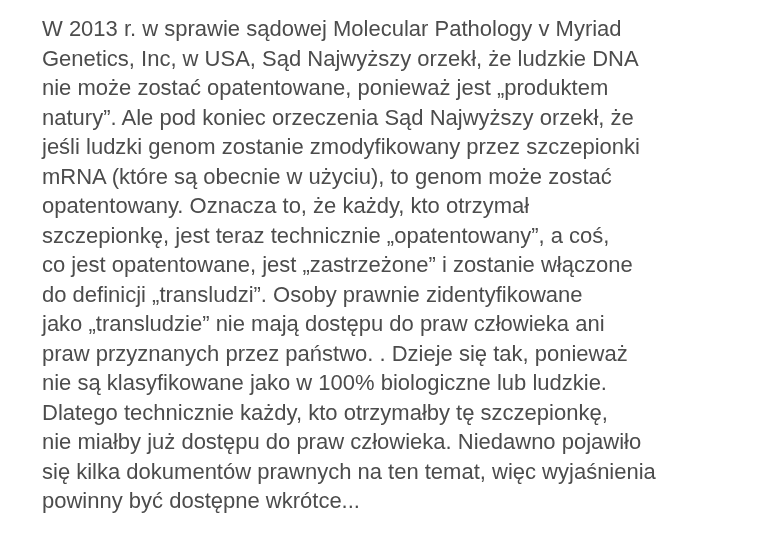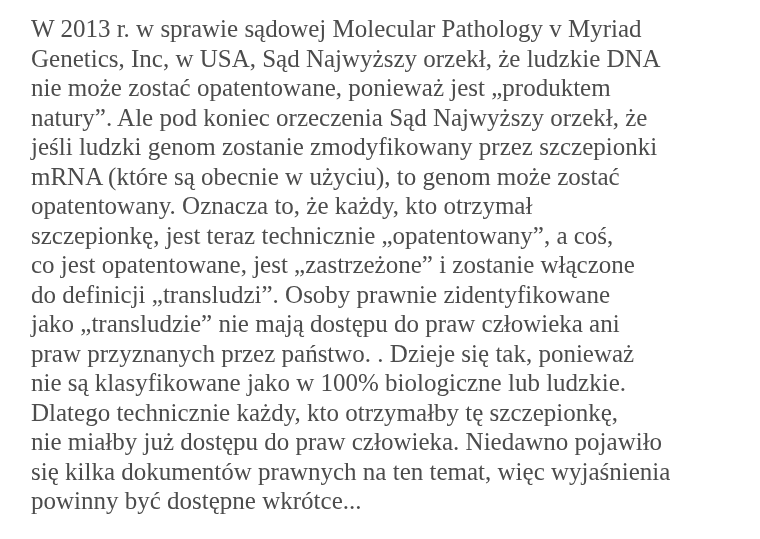--- a/index.html
+++ b/index.html
@@ -11,24 +11,24 @@
     position: relative;
     width: 760px;
     height: 539px;
     background: #ffffff;
     overflow: hidden;
     box-sizing: border-box;
   }
   .text-block {
     position: absolute;
     top: 14px;
-    left: 31px;
+    left: 42px;
     right: 10px;
-    font-family: Liberation Serif, serif;
-    font-size: 25px;
+    font-family: Liberation Sans, sans-serif;
+    font-size: 22px;
     line-height: 29.5px;
     color: #4c4c4c;
     letter-spacing: 0px;
     white-space: pre;
   }
   .text-line {
     height: 29.5px;
   }
 </style>
 </head>

